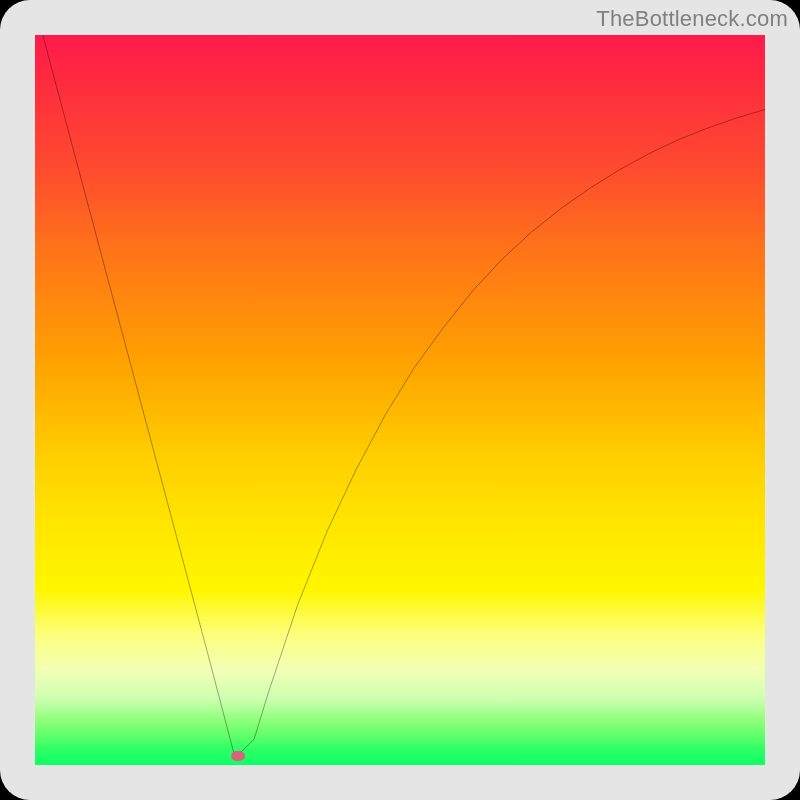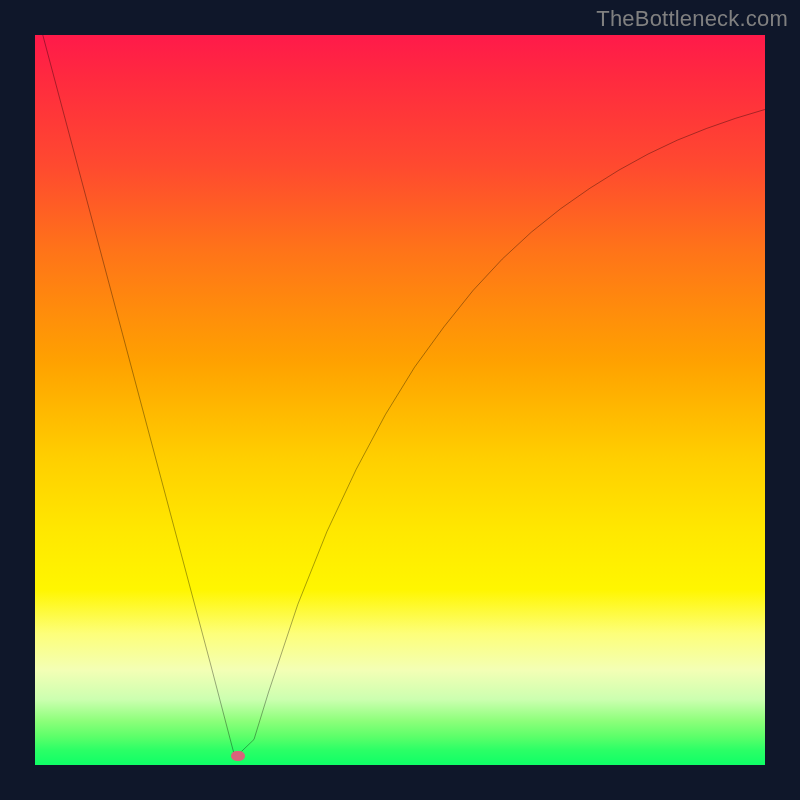--- a/index.html
+++ b/index.html
@@ -8,21 +8,22 @@
     width: 800px;
     height: 800px;
     overflow: hidden;
     background: #000;
     font-family: Arial, Helvetica, sans-serif;
   }
   .frame {
     position: relative;
     width: 800px;
     height: 800px;
-    background: #0f172a;
+    background: #e5e5e5;
+    border-radius: 30px;
   }
   .plot-area {
     position: absolute;
     left: 35px;
     top: 35px;
     width: 730px;
     height: 730px;
     
     background: linear-gradient(to bottom,
         #ff1a4a 0%,

